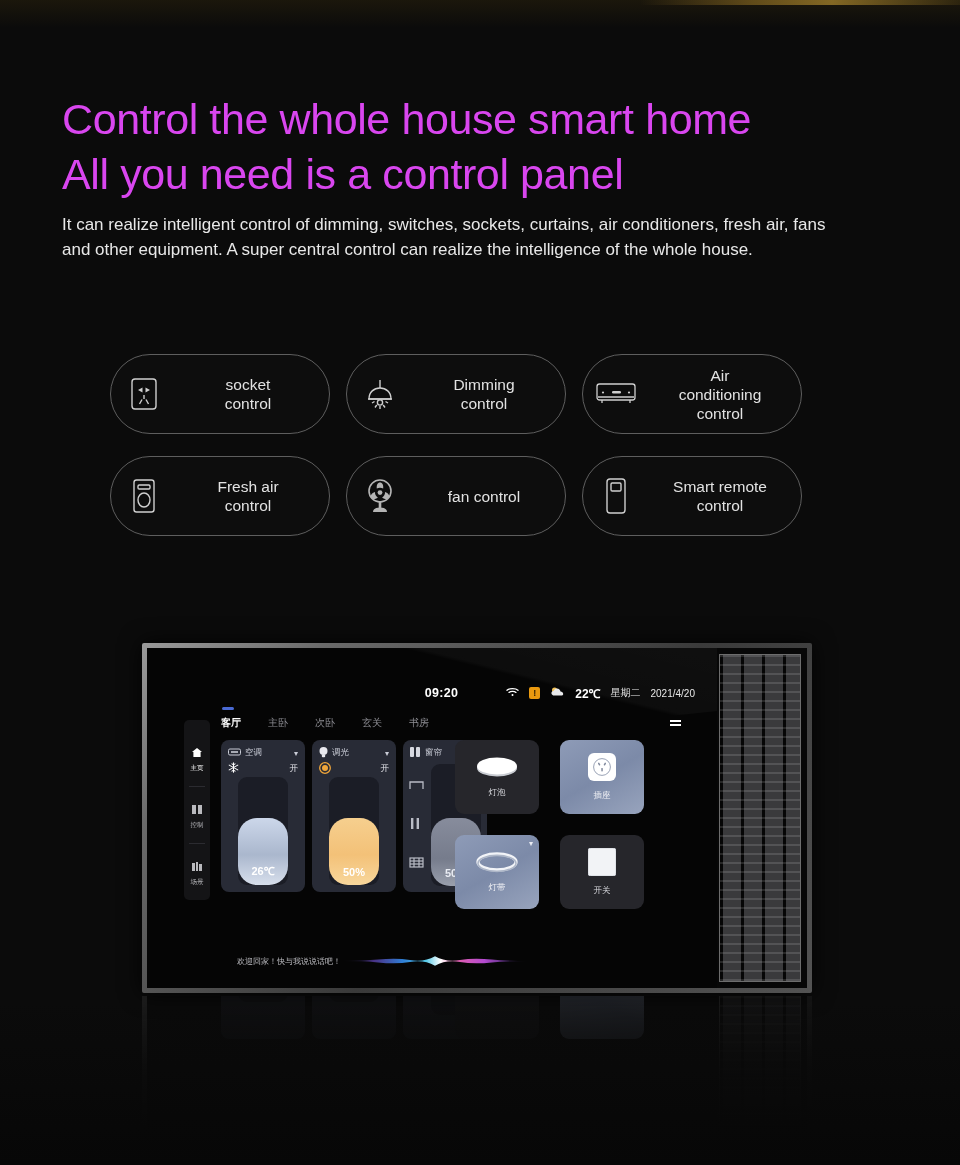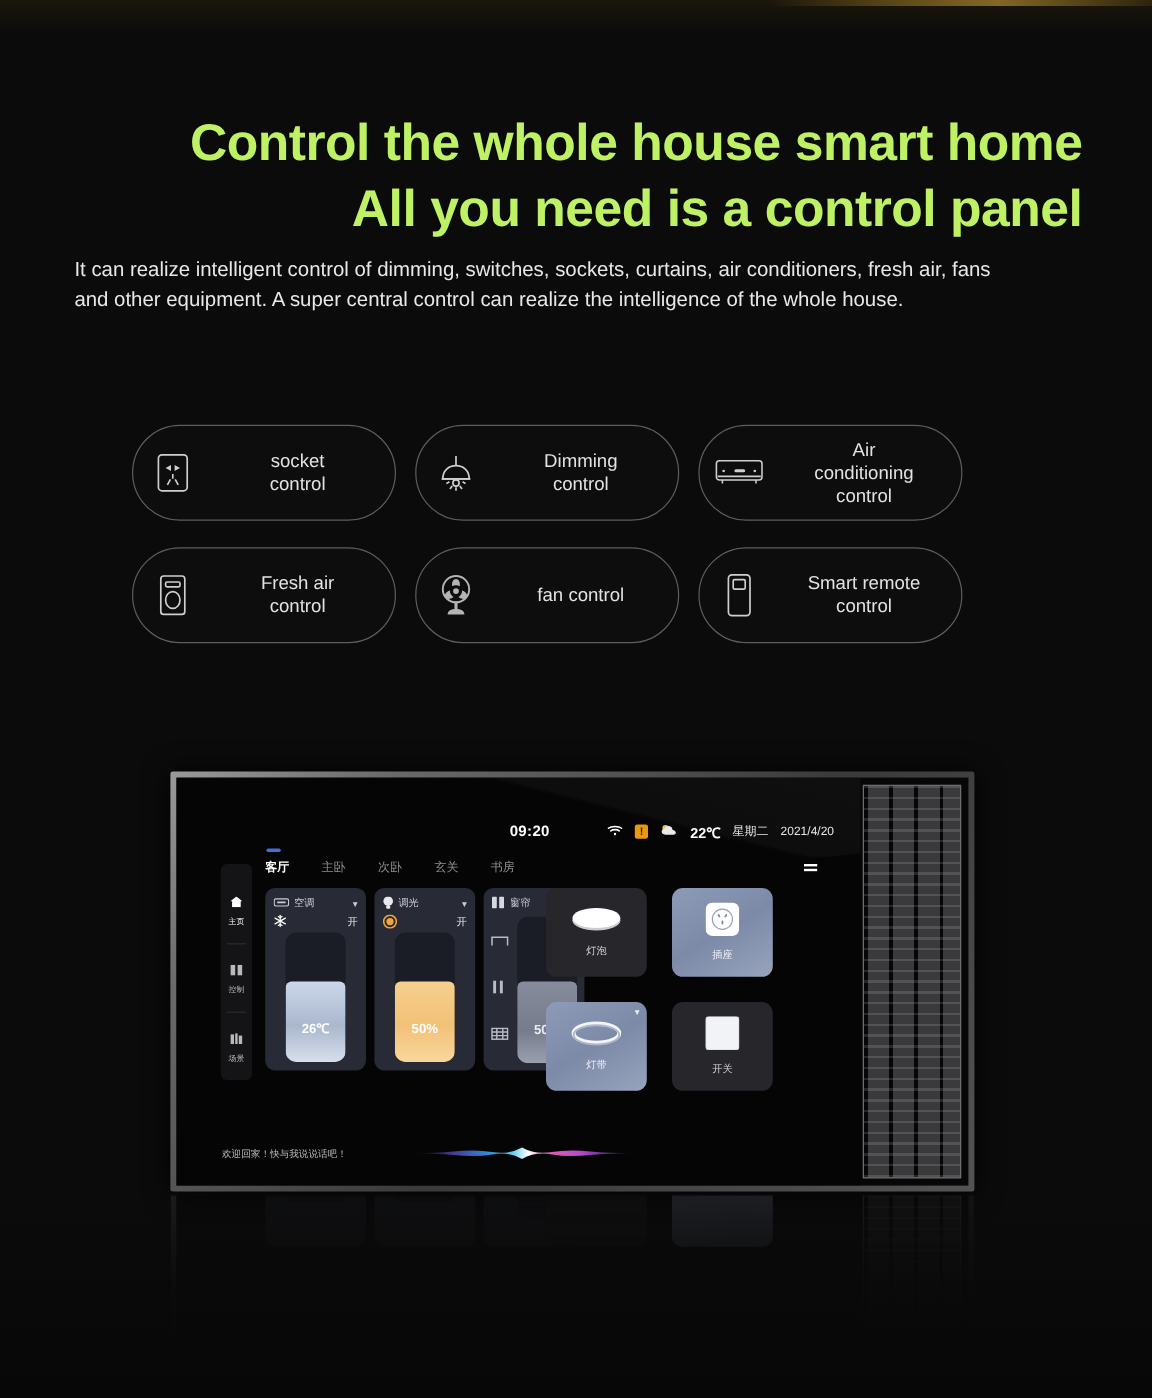--- a/index.html
+++ b/index.html
@@ -20,26 +20,25 @@
     background: linear-gradient(90deg, rgba(60,45,15,0) 0%, rgba(120,92,30,.75) 35%, rgba(150,118,40,.85) 60%, rgba(90,70,22,.3) 100%);
   }
   .top-glow2 {
     position: absolute; top: 0; left: 0; width: 960px; height: 28px;
     background: linear-gradient(180deg, rgba(40,32,12,.55) 0%, rgba(10,10,10,0) 100%);
   }
 
   
   .headline {
     position: absolute; left: 62px; top: 92px; width: 840px;
-    color: #bef264;
+    color: #d946ef;
     font-size: 43px;
-    font-weight: bold;
+    font-weight: normal;
     line-height: 55px;
     letter-spacing: -0.4px;
-    text-align: right;
   }
   .headline .l2 { display:block; }
   .subcopy {
     position: absolute; left: 62px; top: 212px; width: 790px;
     color: #e8e8e8;
     font-size: 17px;
     line-height: 25px;
   }
 
   
@@ -209,23 +208,23 @@
     position: absolute; left: 50%; transform: translateX(-50%);
     bottom: 7px;
     width: 50px; height: 108px;
     background: #1b1d26;
     border-radius: 9px;
     overflow: hidden;
   }
   .fill {
     position: absolute; left: 0; bottom: 0; width: 100%;
     display: flex; align-items: flex-end; justify-content: center;
-    padding-bottom: 21px;
+    padding-bottom: 7px;
     font-size: 11px; font-weight: bold;
-    border-radius: 5px;
+    border-radius: 19px;
   }
   .fill.ac   { height: 62%; background: linear-gradient(180deg,#ccd7ea 0%,#aab7cd 55%,#d7dfec 100%); color: #ffffff; }
   .fill.dim  { height: 62%; background: linear-gradient(180deg,#f6cf8e 0%,#f3c178 55%,#f8d79c 100%); color: #ffffff; }
   .fill.cur  { height: 56%; background: linear-gradient(180deg,#878c9c 0%,#767c8c 60%,#9aa0ad 100%); color: #e9ecf3; }
 
   .curtain-icons {
     position: absolute; left: 6px; top: 36px;
     display: flex; flex-direction: column; gap: 21px;
     color: #b9bcc6;
   }
@@ -250,21 +249,21 @@
   .tile-lbl { font-size: 8.5px; color: #f0f1f5; }
   .tile.off .tile-lbl { color: #d8d9de; }
   .tile .chev-tr { position: absolute; right: 6px; top: 4px; color: #e9ebf2; font-size: 8px; }
 
   .voicebar {
     position: absolute; left: 38px; right: 32px; bottom: 16px;
     height: 22px;
     display: flex; align-items: center;
     z-index: 6;
   }
-  .voice-text { color: #bdbdc2; font-size: 8px; }
+  .voice-text { color: #bdbdc2; font-size: 8px; margin-left: 52px; }
   .wave {
     position: absolute; left: 50%; transform: translateX(-50%);
     width: 190px; height: 16px;
   }
 
   
   .reflection {
     position: absolute; left: 142px; top: 996px;
     width: 670px; height: 140px;
     overflow: hidden;

